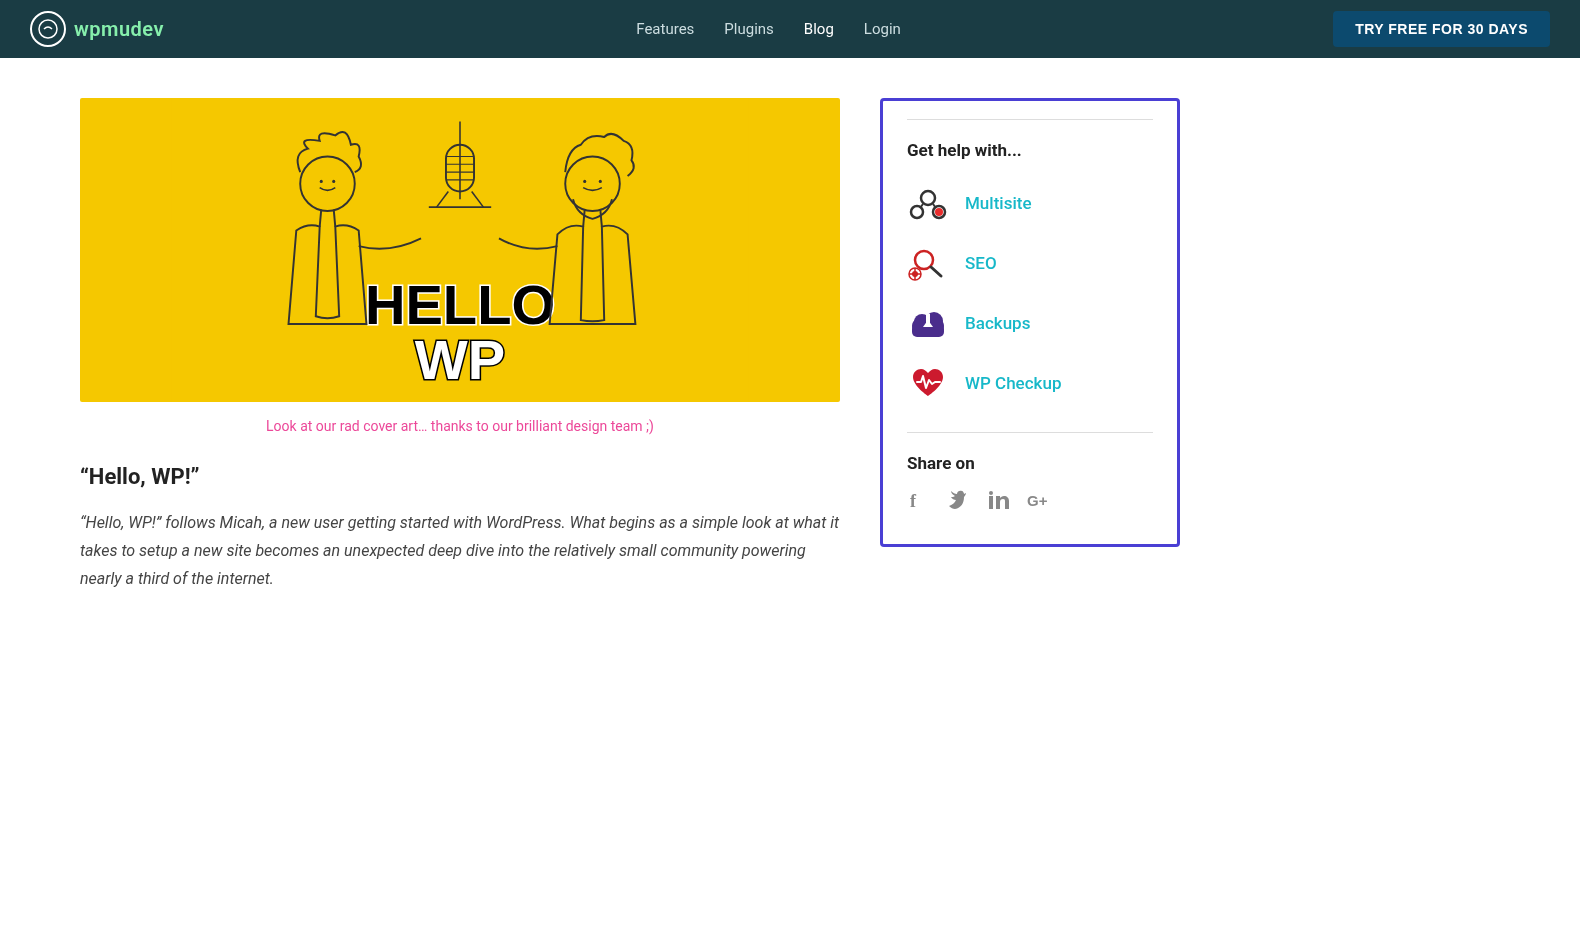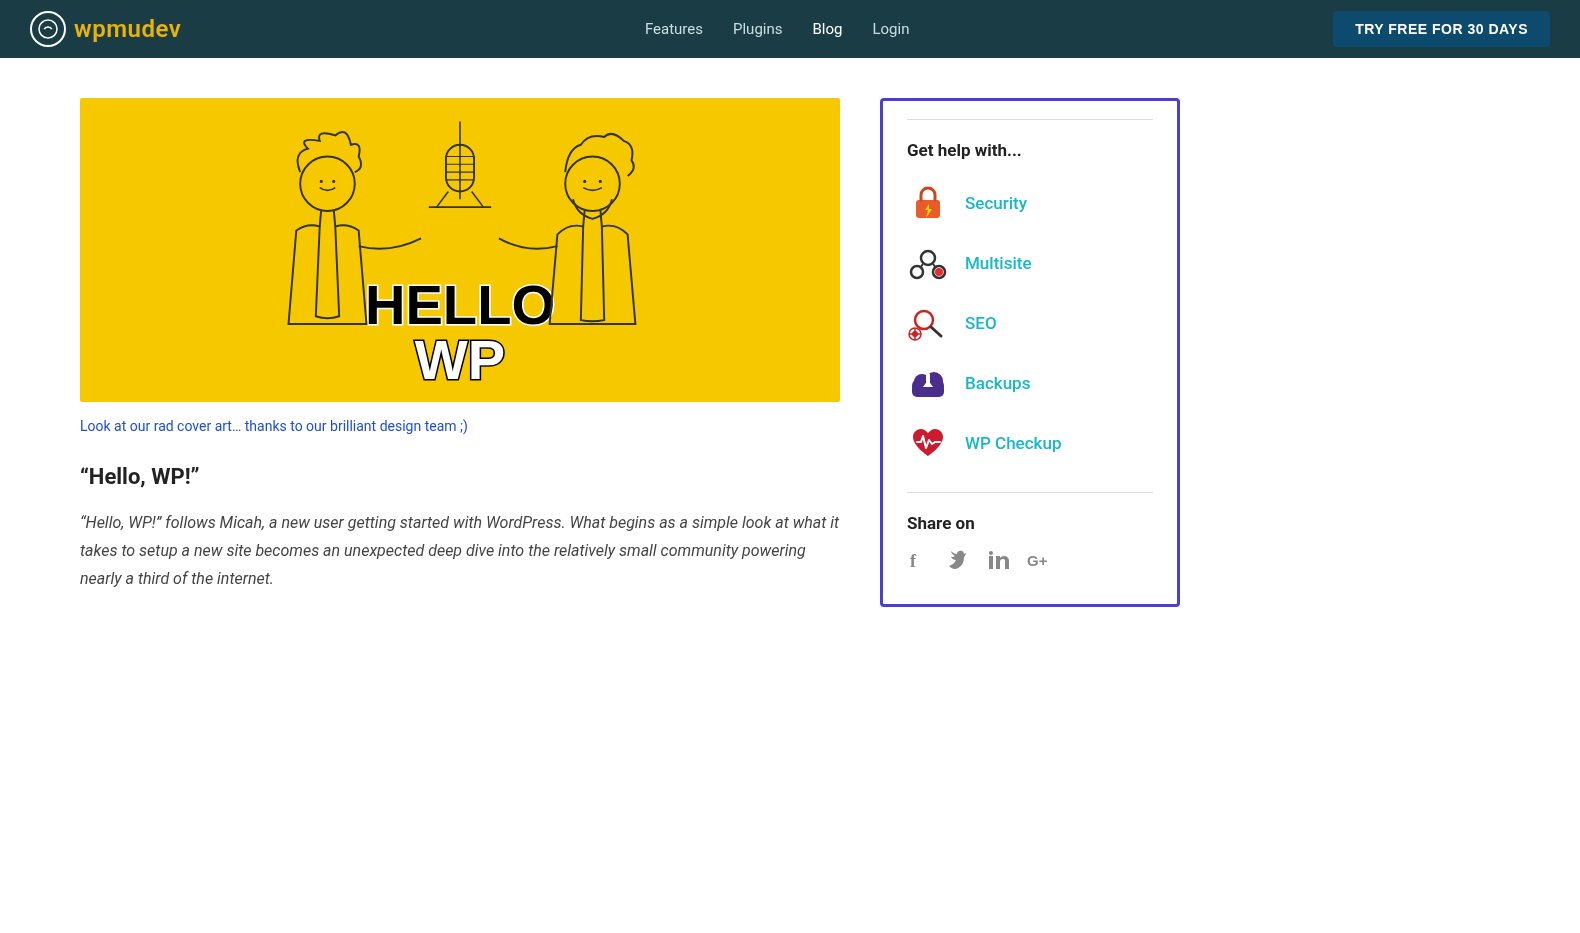--- a/index.html
+++ b/index.html
@@ -25,22 +25,22 @@
       border-radius: 50%;
       display: flex;
       align-items: center;
       justify-content: center;
       color: #fff;
       font-size: 13px;
       font-weight: bold;
       margin-right: 8px;
     }
     .nav-logo-text {
-      color: #eab308;
-      font-size: 24px;
+      color: #86efac;
+      font-size: 20px;
       font-weight: 600;
       letter-spacing: 0.5px;
     }
     .nav-links {
       display: flex;
       gap: 30px;
       flex: 1;
       justify-content: center;
     }
     .nav-link {
@@ -95,22 +95,22 @@
       justify-content: center;
     }
 
     
     .hero-svg {
       width: 100%;
       height: 100%;
     }
 
     .image-caption {
-      text-align: left;
-      color: #1d4ed8;
+      text-align: center;
+      color: #ec4899;
       font-size: 14px;
       margin-top: 10px;
       margin-bottom: 30px;
     }
 
     .article-title {
       font-size: 22px;
       font-weight: 700;
       color: #222;
       margin-bottom: 20px;
@@ -300,33 +300,20 @@
   <div class="sidebar">
     <div class="sidebar-box">
 
       <hr class="sidebar-divider">
 
       <h3 class="sidebar-section-title">Get help with...</h3>
 
       <div class="sidebar-items">
 
 
-        <div class="sidebar-item">
-          <div class="sidebar-item-icon">
-            <svg width="42" height="42" viewBox="0 0 42 42">
-
-              <rect x="9" y="18" width="24" height="18" rx="3" fill="#e85c2c"></rect>
-
-              <path d="M14 18 L14 13 A7 7 0 0 1 28 13 L28 18" fill="none" stroke="#c94820" stroke-width="3" stroke-linecap="round"></path>
-
-              <polygon points="22,22 18,28 21,28 19,36 25,27 22,27" fill="#f5d400"></polygon>
-            </svg>
-          </div>
-          <a class="sidebar-item-label" href="#">Security</a>
-        </div>
 
         <div class="sidebar-item">
           <div class="sidebar-item-icon">
             <svg width="42" height="42" viewBox="0 0 42 42">
 
               <circle cx="21" cy="16" r="7" fill="none" stroke="#333" stroke-width="2.5"></circle>
               <circle cx="10" cy="30" r="6" fill="none" stroke="#333" stroke-width="2.5"></circle>
               <circle cx="32" cy="30" r="6" fill="none" stroke="#333" stroke-width="2.5"></circle>
               <line x1="16" y1="22" x2="13" y2="26" stroke="#333" stroke-width="2"></line>
               <line x1="26" y1="22" x2="29" y2="26" stroke="#333" stroke-width="2"></line>

